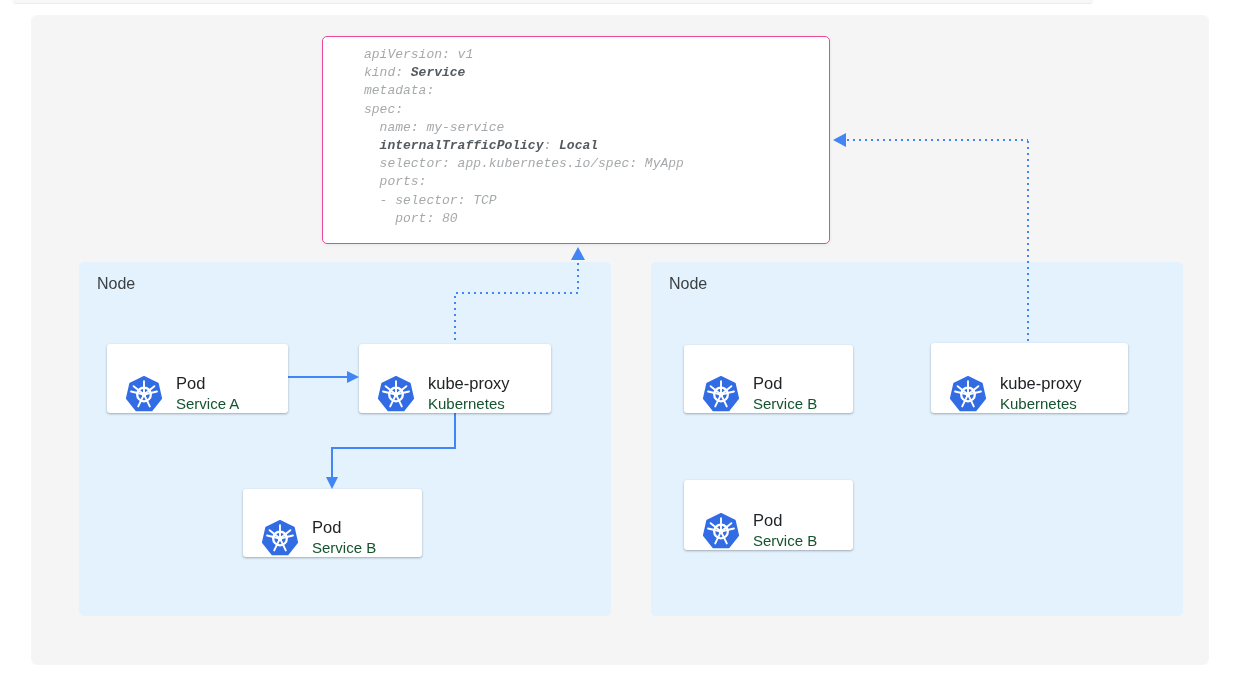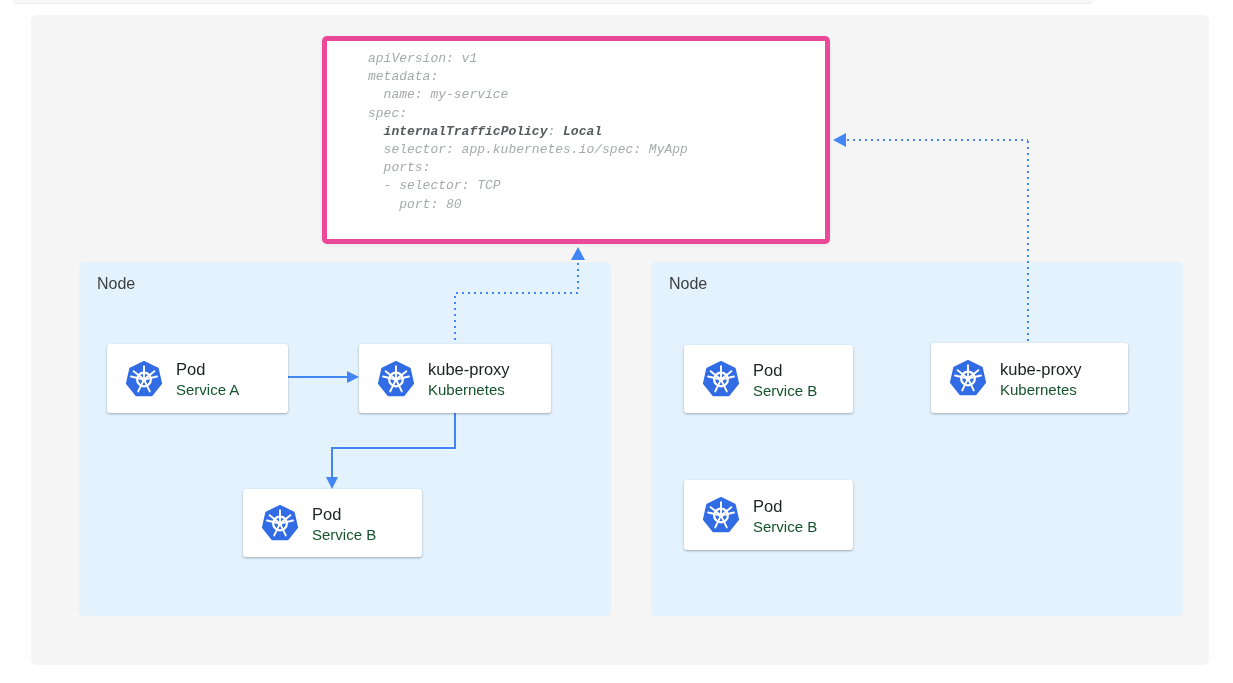--- a/index.html
+++ b/index.html
@@ -14,35 +14,35 @@
   
   #top-strip{position:absolute;left:13px;top:0;width:1080px;height:3px;
     background:#f7f7f8;border-bottom:1px solid #ececec;border-radius:0 0 3px 3px;}
 
   
   #canvas{position:absolute;left:31px;top:15px;width:1178px;height:650px;
     background:#f5f5f6;border-radius:6px;}
 
   
   #yaml-card{position:absolute;left:322px;top:36px;width:508px;height:208px;
-    box-sizing:border-box;background:#fff;border:5px solid #ec4899;border-radius:5px;
+    box-sizing:border-box;background:#fff;border:1px solid #ec4899;border-radius:5px;
     box-shadow:0 1px 4px rgba(0,0,0,.06);
     padding:9px 0 0 41px;overflow:hidden;}
   .yline{font-family:"Liberation Mono", monospace;font-style:italic;
     font-size:13px;line-height:18.2px;color:#a6a9ab;white-space:pre;}
   .yline .b{font-weight:bold;color:#555a5e;}
 
   
   .node{position:absolute;width:506px;height:354px;background:var(--node-bg);border-radius:5px;padding-left:26px;}
   #node-left{left:79px;top:262px;}
   #node-right{left:651px;top:262px;}
   .node-label{position:absolute;left:18px;top:13px;font-size:16px;color:#3c4043;}
 
   
-  .card{position:absolute;background:#fff;border-radius:3px;display:flex;align-items:center;
+  .card{position:absolute;background:#fff;border-radius:3px;display:flex;align-items:flex-end;
     box-shadow:0 1px 2px rgba(60,64,67,.28),0 1px 3px rgba(60,64,67,.14);}
   #card-pod-a     {left:107px;top:344px;width:181px;height:69px;}
   #card-kp-l      {left:359px;top:344px;width:192px;height:69px;}
   #card-pod-b-l   {left:243px;top:489px;width:179px;height:68px;}
   #card-pod-b-r1  {left:684px;top:345px;width:169px;height:68px;}
   #card-kp-r      {left:931px;top:343px;width:197px;height:70px;}
   #card-pod-b-r2  {left:684px;top:480px;width:169px;height:70px;}
   .logo-slot{width:38px;height:38px;margin:0 13px 0 18px;flex:0 0 auto;}
   .logo-slot svg{display:block;width:38px;height:38px;}
   .card-title{font-size:16.5px;line-height:22px;color:#212427;}
@@ -70,23 +70,24 @@
 
 <div id="page">
 
   <div id="top-strip"></div>
 
   <div id="canvas"></div>
 
   <div id="yaml-card">
     <div id="yaml-code">
         <div class="yline"><span>apiVersion: v1</span></div>
+        <div class="yline"><span>kind: </span><span class="b">Service</span></div>
         <div class="yline"><span>metadata:</span></div>
+        <div class="yline"><span>spec:</span></div>
         <div class="yline"><span>  name: my-service</span></div>
-        <div class="yline"><span>spec:</span></div>
         <div class="yline"><span>  </span><span class="b">internalTrafficPolicy</span><span>: </span><span class="b">Local</span></div>
         <div class="yline"><span>  selector: app.kubernetes.io/spec: MyApp</span></div>
         <div class="yline"><span>  ports:</span></div>
         <div class="yline"><span>  - selector: TCP</span></div>
         <div class="yline"><span>    port: 80</span></div>
       </div>
   </div>
 
   <div id="node-left" class="node">
     <div class="node-label">Node</div>

